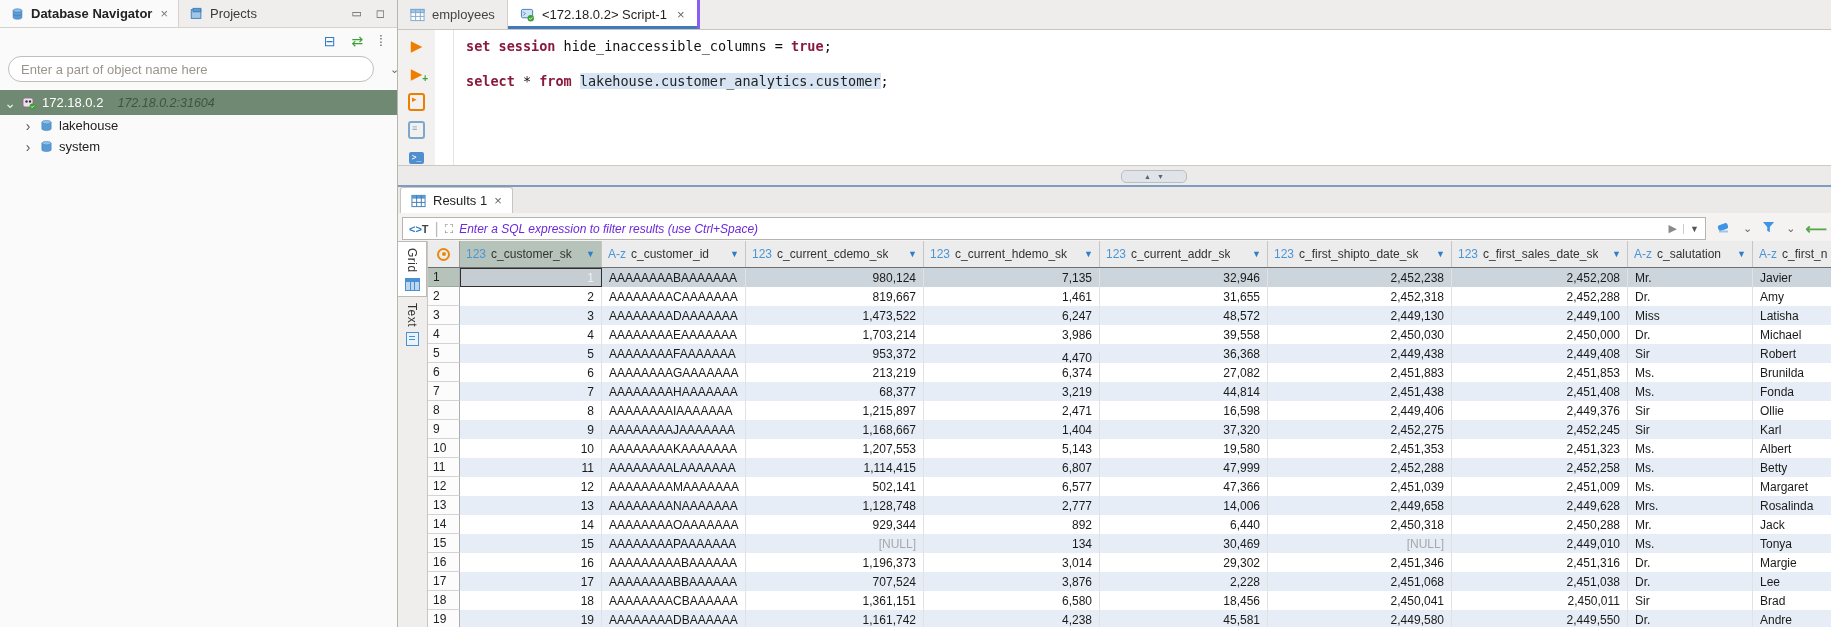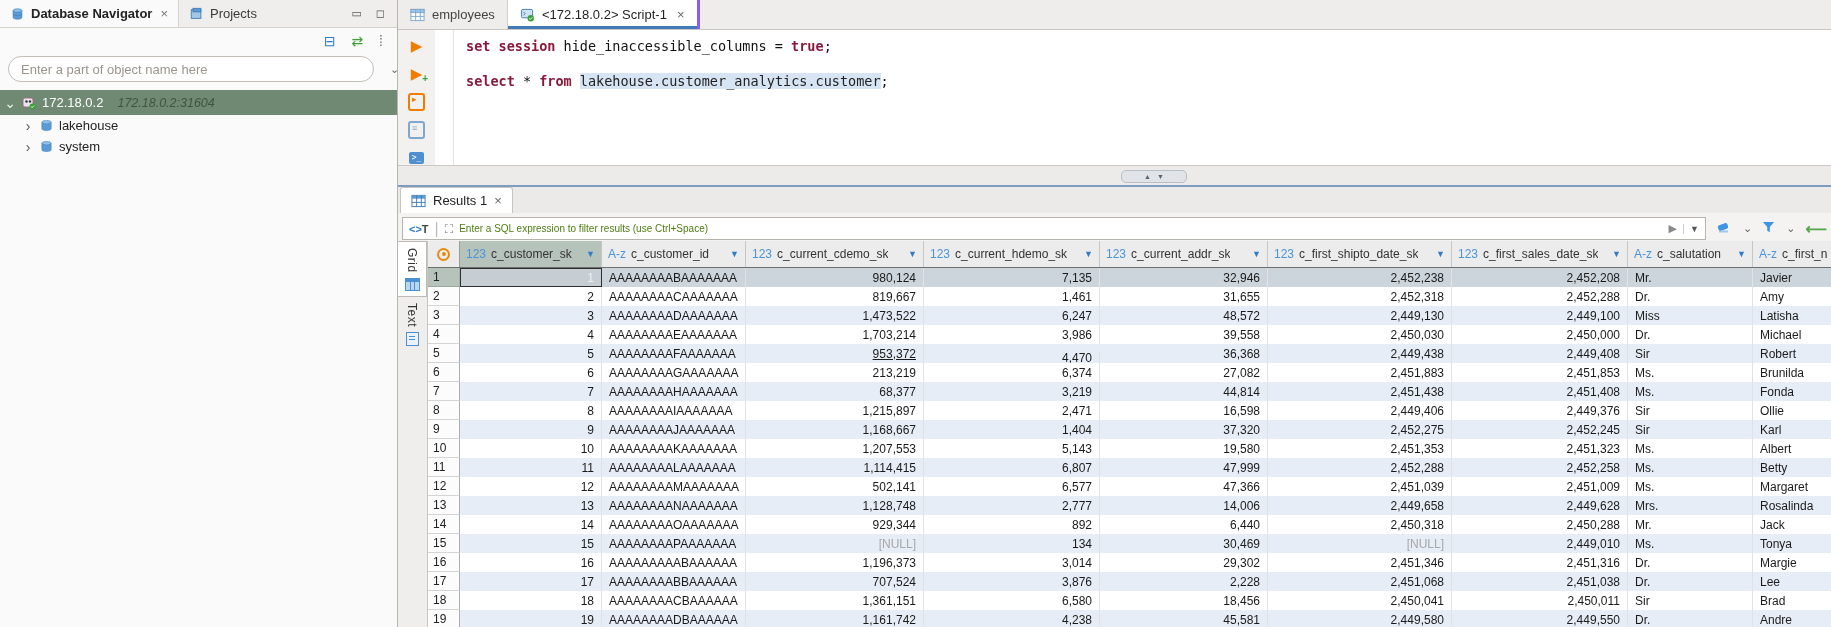--- a/index.html
+++ b/index.html
@@ -59,21 +59,21 @@
   
   #results{position:absolute;left:0;top:185px;right:0;bottom:0;}
   .rtopline{position:absolute;left:0;top:0;right:0;height:2px;background:#7d9cc0;}
   .rtabbar{position:absolute;left:0;top:2px;right:0;height:26px;background:#eceae8;border-bottom:1px solid #cfcbc6;display:flex;align-items:stretch;padding-left:2px;}
   .rtab{display:flex;align-items:center;gap:7px;padding:0 10px;font-size:13px;color:#222;background:#fff;border:1px solid #c8c4bf;border-bottom:none;border-radius:3px 3px 0 0;}
   .rtab .x{color:#666;}
   .rfilterbar{position:absolute;left:0;top:28px;right:0;height:27px;background:#f4f3f2;border-bottom:1px solid #cfcbc6;display:flex;align-items:center;padding:2px 4px;gap:10px;}
   .rfilter-input{flex:0 0 1290px;height:21px;background:#fff;border:1px solid #b7b4b0;display:flex;align-items:center;padding:0 6px;gap:6px;overflow:hidden;}
   .ftexpr{color:#3b9440;font-size:13px;white-space:nowrap;}
   .ftsep{color:#bbb;}
-  .ftph{color:#4d7c0f;font-size:10px;white-space:nowrap;overflow:hidden;text-overflow:ellipsis;flex:1;}
+  .ftph{color:#6d28d9;font-style:italic;font-size:12px;white-space:nowrap;overflow:hidden;text-overflow:ellipsis;flex:1;}
   .ftplay{margin-left:auto;color:#8a8a8a;font-size:11px;}
   .ftdrop{color:#555;font-size:9px;border-left:1px solid #ccc;padding-left:6px;}
   .fticonT{color:#2f7bc3;font-size:11px;font-weight:bold;white-space:nowrap;}
   .fticonT b{color:#444;}
   .expand-ic{color:#808080;font-size:12px;}
   .rbaric{font-size:13px;}
   .greenback{color:#57a64a;font-weight:bold;font-size:15px;}
 
   
   #grid{position:absolute;left:0;top:56px;right:0;bottom:0;overflow:hidden;}
@@ -390,21 +390,21 @@
                 <div class="cell r" style="width: 168px;">39,558</div>
                 <div class="cell r" style="width: 184px;">2,450,030</div>
                 <div class="cell r" style="width: 176px;">2,450,000</div>
                 <div class="cell l" style="width: 125px;">Dr.</div>
                 <div class="cell l" style="width: 95px;">Michael</div>
               </div>
               <div class="grow stripe">
                 <div class="rnum">5</div>
                 <div class="cell r" style="width: 142px;">5</div>
                 <div class="cell l" style="width: 144px;">AAAAAAAAFAAAAAAA</div>
-                <div class="cell r" style="width: 178px; text-decoration: underline;">953,372</div>
+                <div class="cell r" style="width: 178px;">953,372</div>
                 <div class="cell r" style="width: 176px; margin-top: 8px;">4,470</div>
                 <div class="cell r" style="width: 168px;">36,368</div>
                 <div class="cell r" style="width: 184px;">2,449,438</div>
                 <div class="cell r" style="width: 176px;">2,449,408</div>
                 <div class="cell l" style="width: 125px;">Sir</div>
                 <div class="cell l" style="width: 95px;">Robert</div>
               </div>
               <div class="grow">
                 <div class="rnum">6</div>
                 <div class="cell r" style="width: 142px;">6</div>

